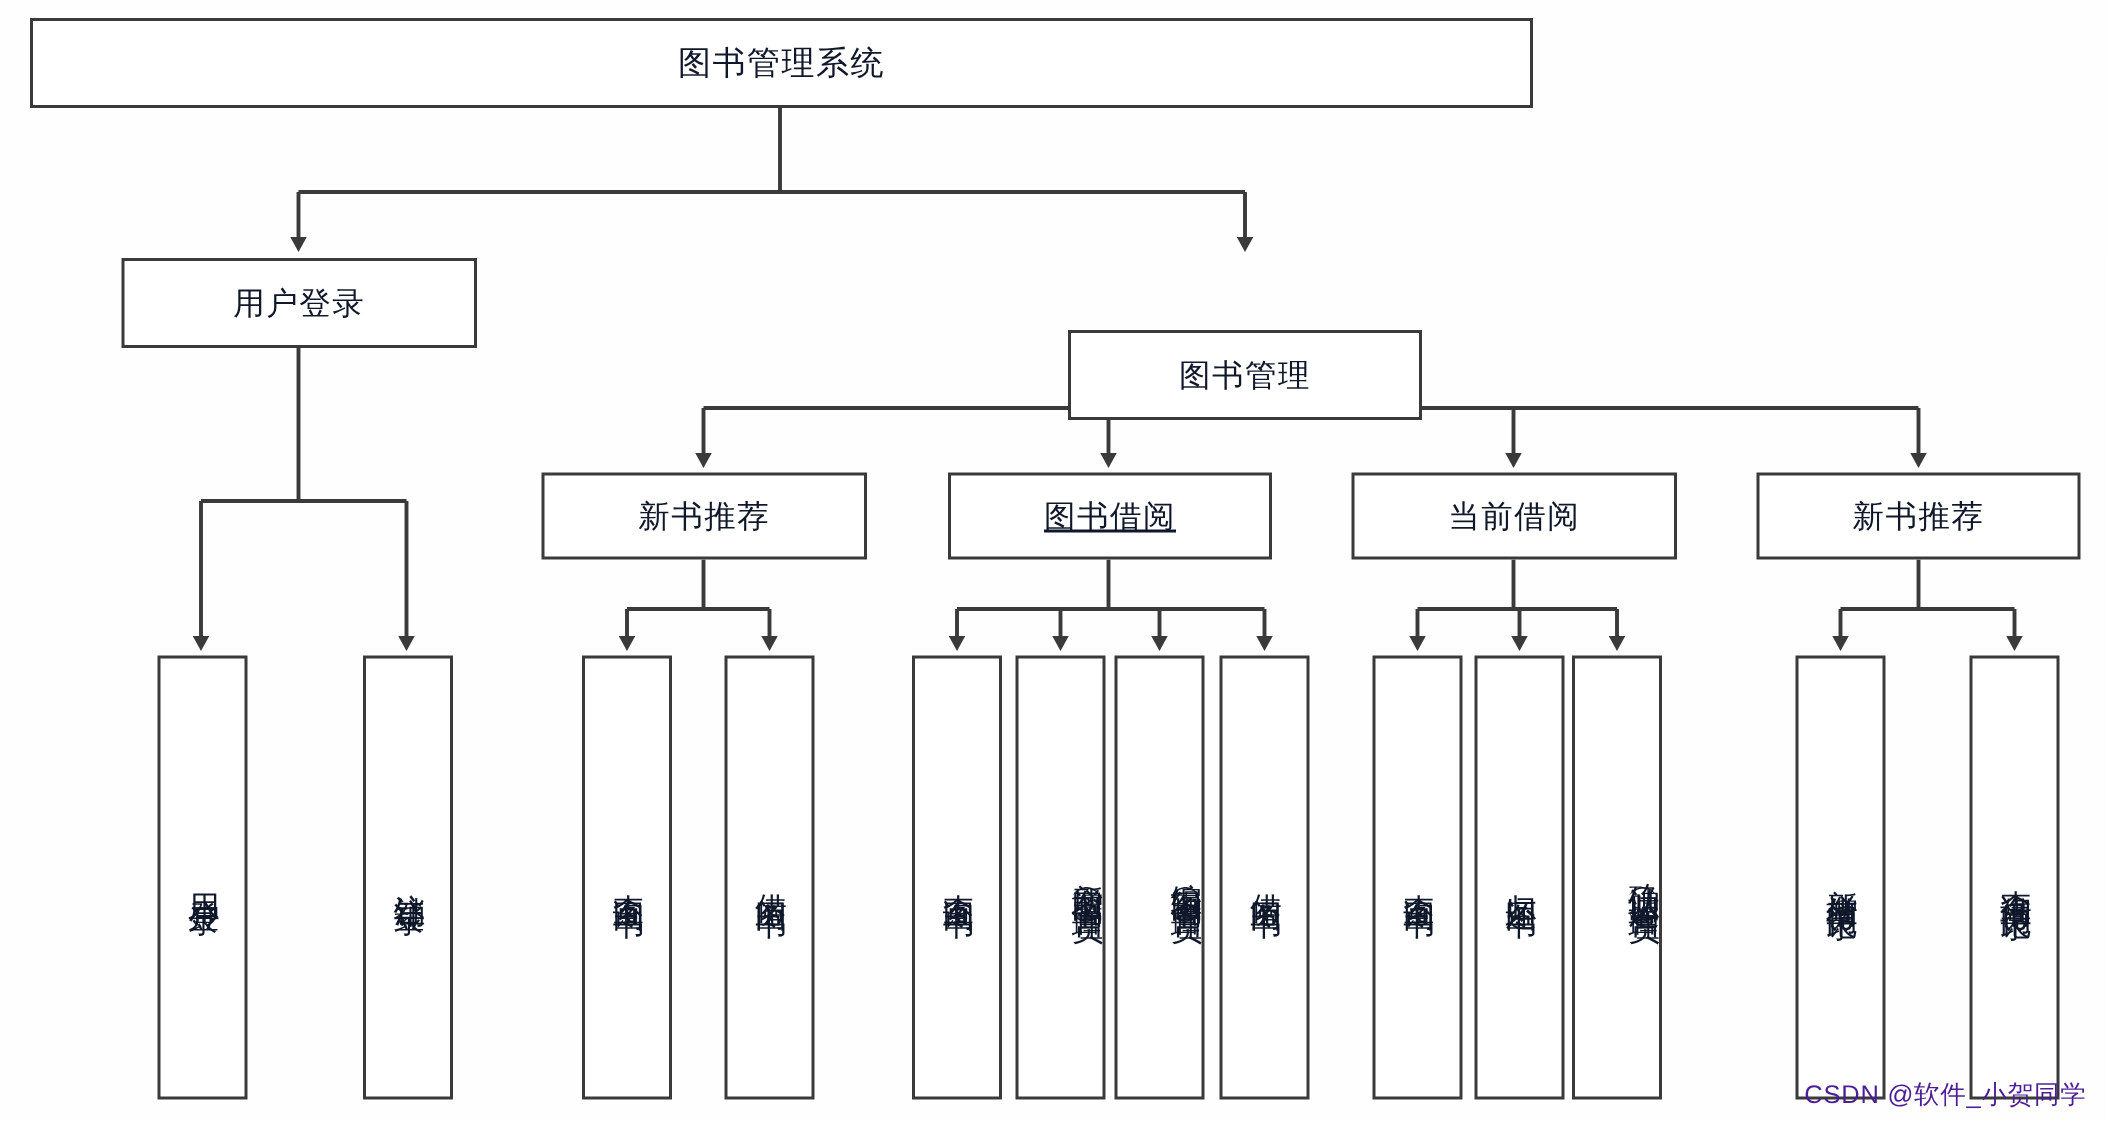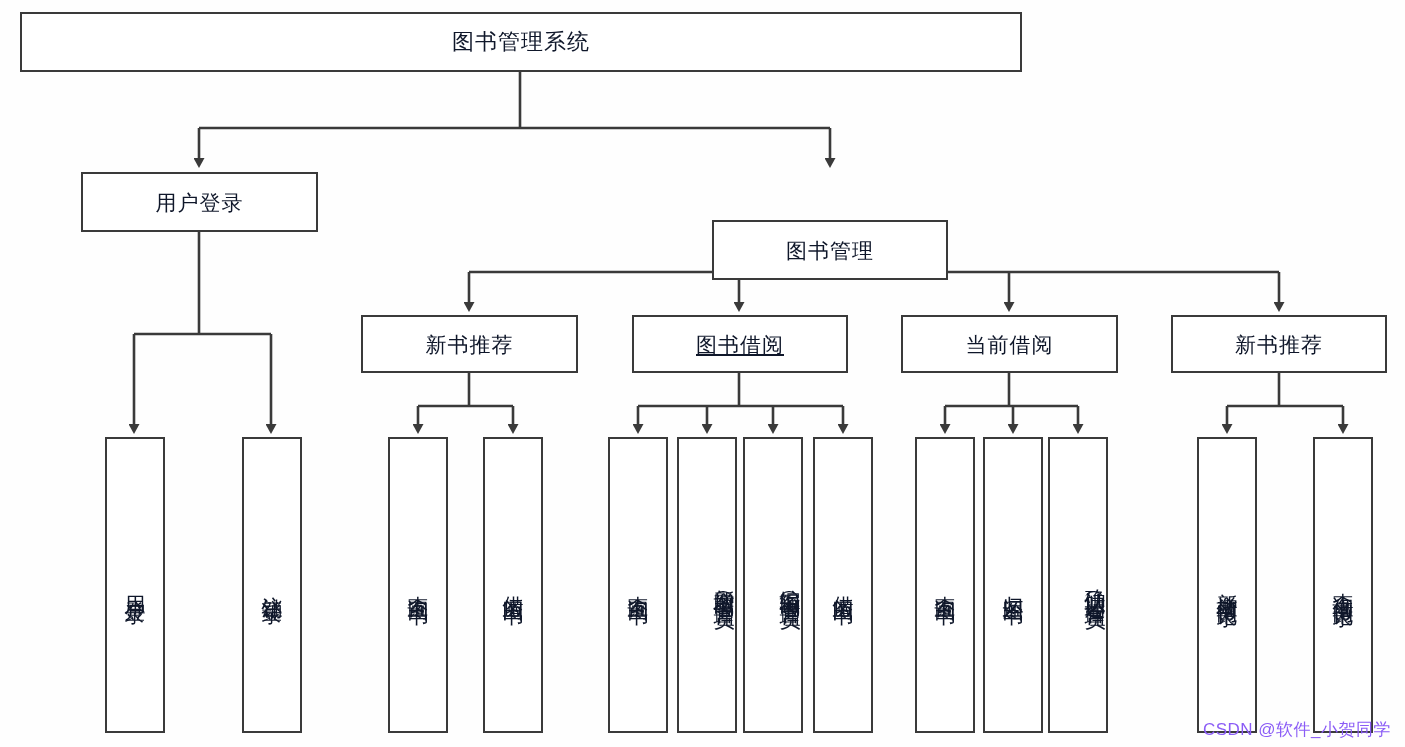--- a/index.html
+++ b/index.html
@@ -55,21 +55,21 @@
     letter-spacing:3px;
     white-space:nowrap;
   }
   .node.v.center{ align-items:center; }
   #root-node{ font-size:22px; }
   .watermark{
     position:absolute;
     right:14px;
     bottom:6px;
     font-size:17px;
-    color:#8b5cf6;
+    color:#4c1d95;
     letter-spacing:.5px;
     white-space:nowrap;
     font-family:"Liberation Sans","DejaVu Sans",sans-serif;
   }
 </style>
 </head>
 <body>
 
 <div id="canvas">
 

